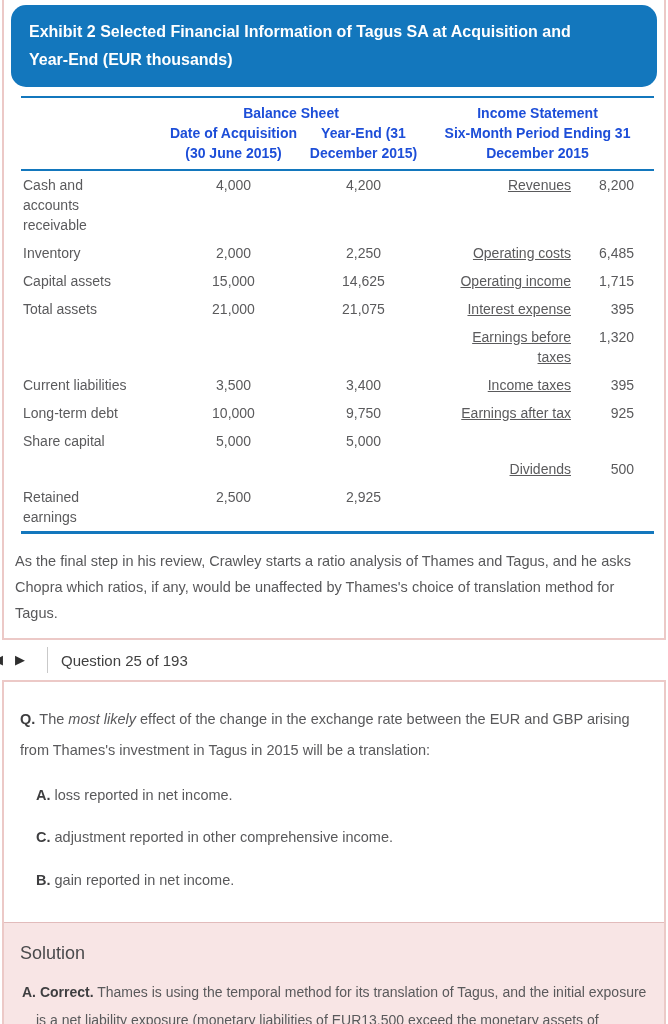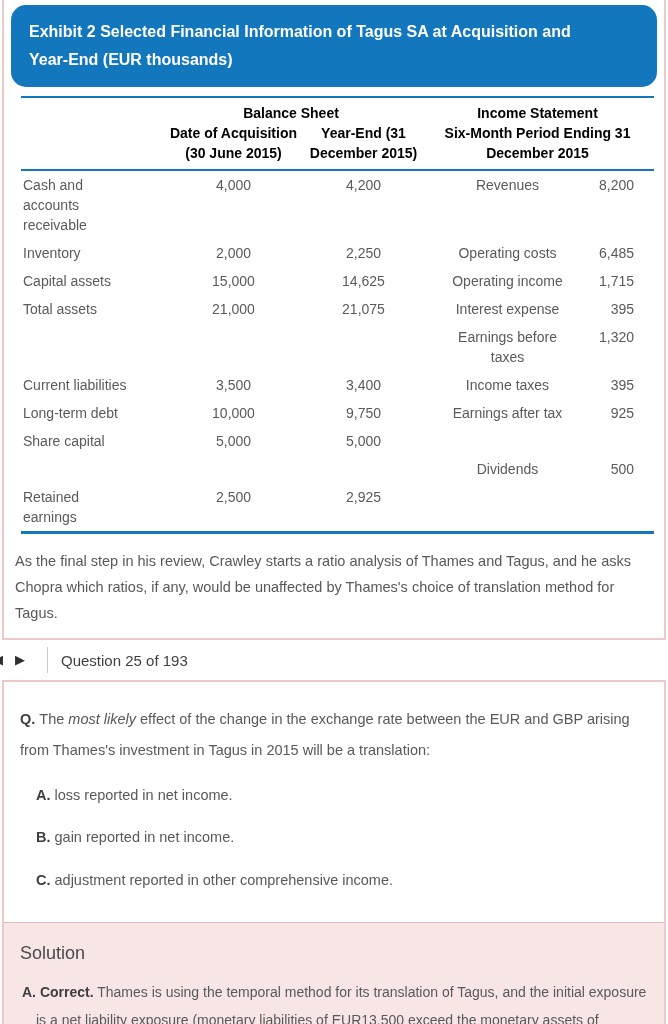--- a/index.html
+++ b/index.html
@@ -22,27 +22,27 @@
     padding: 13px 18px; margin: 0 7px; border-radius: 15px;
   }
   .exhibit-header .title-text { display: block; max-width: 568px; }
 
   table.fin {
     border-collapse: collapse; table-layout: fixed;
     width: 633px; margin: 9px 10px 0 17px;
     font-size: 14px; color: #5a5a5c;
     border-top: 2px solid #1377bd; border-bottom: 3px solid #1377bd;
   }
-  .fin th { font-weight: bold; color: #000000; line-height: 20px; padding: 0; }
+  .fin th { font-weight: bold; color: #1d4ed8; line-height: 20px; padding: 0; }
   .fin tr.hrow1 th { padding-top: 5px; text-align: center; }
   .fin tr.hrow2 th { padding-bottom: 6px; text-align: center; border-bottom: 2px solid #1377bd; }
   .fin td { line-height: 20px; padding: 4px 0; vertical-align: top; }
   .fin td.lbl    { text-align: left;  padding-right: 28px; padding-left: 2px; }
   .fin td.num    { text-align: center; }
-  .fin td.is-lbl { text-align: center;  padding-left: 23px; }
+  .fin td.is-lbl { text-align: right;  padding-left: 23px; text-decoration: underline; }
   .fin td.is-val { text-align: right; padding-right: 20px; }
 
   .lead-paragraph {
     font-size: 14.5px; line-height: 26px; color: #58585a;
     margin: 14px 10px 10px 11px;
   }
 
   
   .nav-bar { height: 40px; display: flex; align-items: center; background: #fff; }
   .nav-arrow {
@@ -194,24 +194,24 @@
 
 <div class="panel-question">
   <div class="q-section">
     <p class="q-text">
       <span class="q-label">Q.</span><span>The </span><em class="q-italic">most likely</em><span> effect of the change in the exchange rate between the EUR and GBP arising from Thames's investment in Tagus in 2015 will be a translation:</span>
     </p>
     <p class="option">
       <span class="letter">A.</span><span>loss reported in net income.</span>
     </p>
     <p class="option">
+      <span class="letter">C.</span><span>adjustment reported in other comprehensive income.</span>
+    </p>
+    <p class="option">
       <span class="letter">B.</span><span>gain reported in net income.</span>
-    </p>
-    <p class="option">
-      <span class="letter">C.</span><span>adjustment reported in other comprehensive income.</span>
     </p>
   </div>
 
   <div class="solution-section">
     <div class="solution-heading">Solution</div>
     <p class="solution-text">
       <span class="answer-label">A. Correct.</span><span> Thames is using the temporal method for its translation of Tagus, and the initial exposure is a net liability exposure (monetary liabilities of EUR13,500 exceed the monetary assets of EUR4,000). The EUR strengthened against the GBP during the six-month period (from GBP0.7200/EUR to GBP0.7500/EUR). The net effect of having a net liability position in a strengthening currency will be a translation loss for Thames, which, under the temporal method, is reported in net income.</span>
     </p>
   </div>
 </div>

